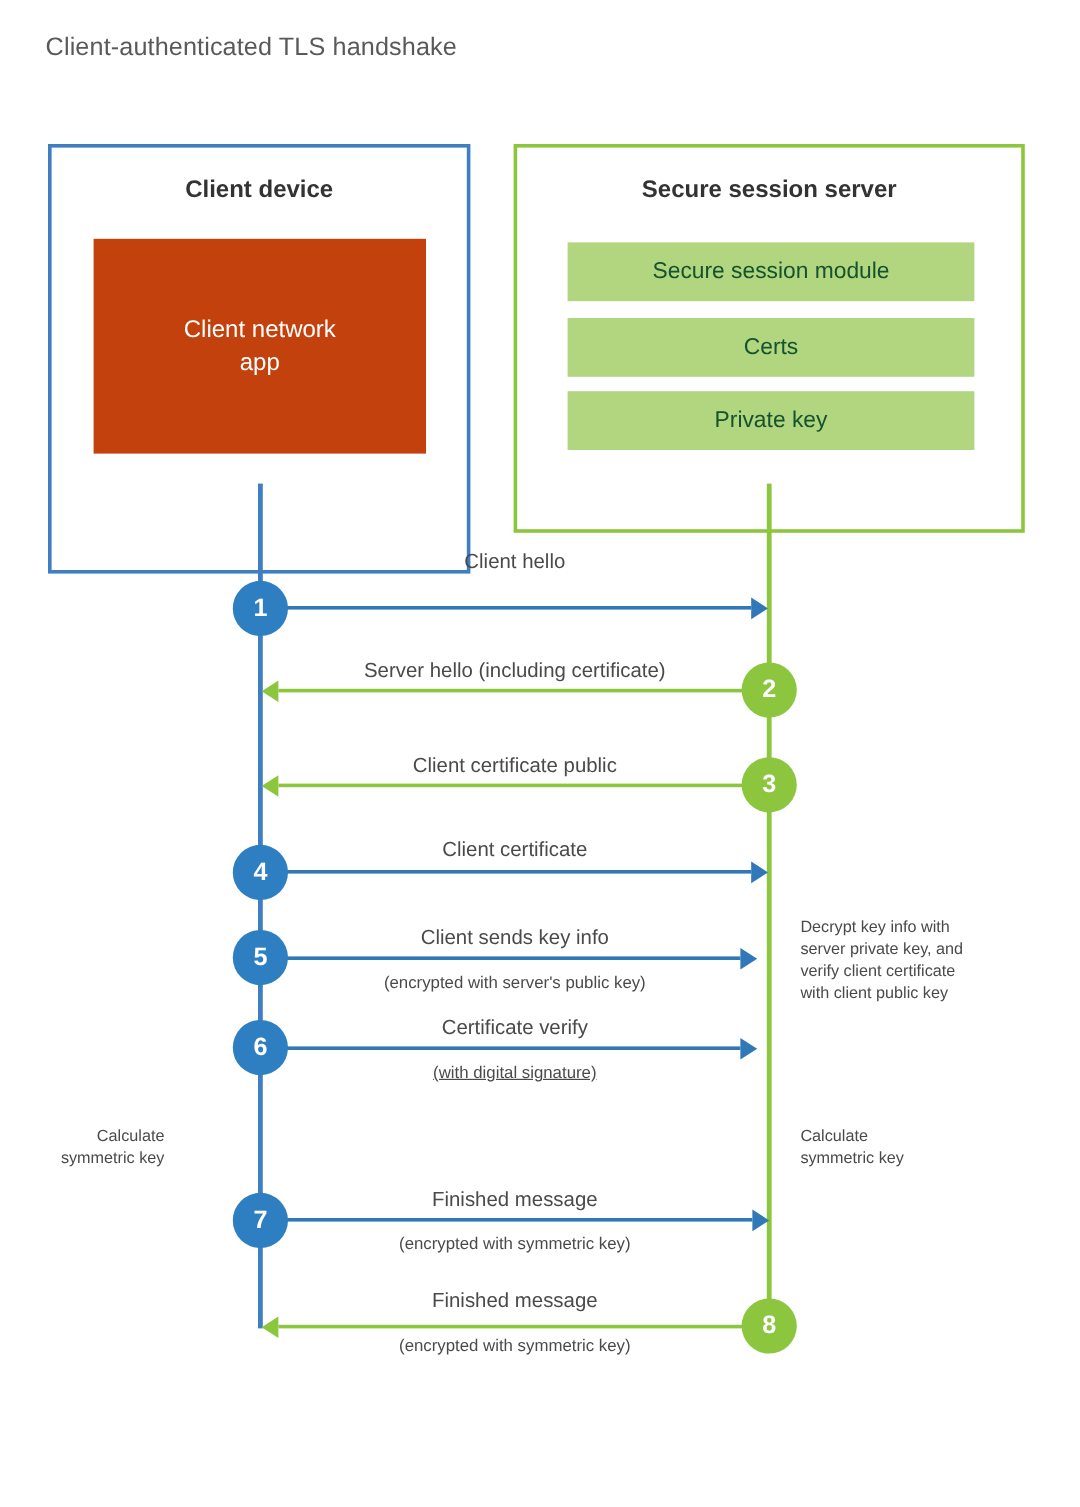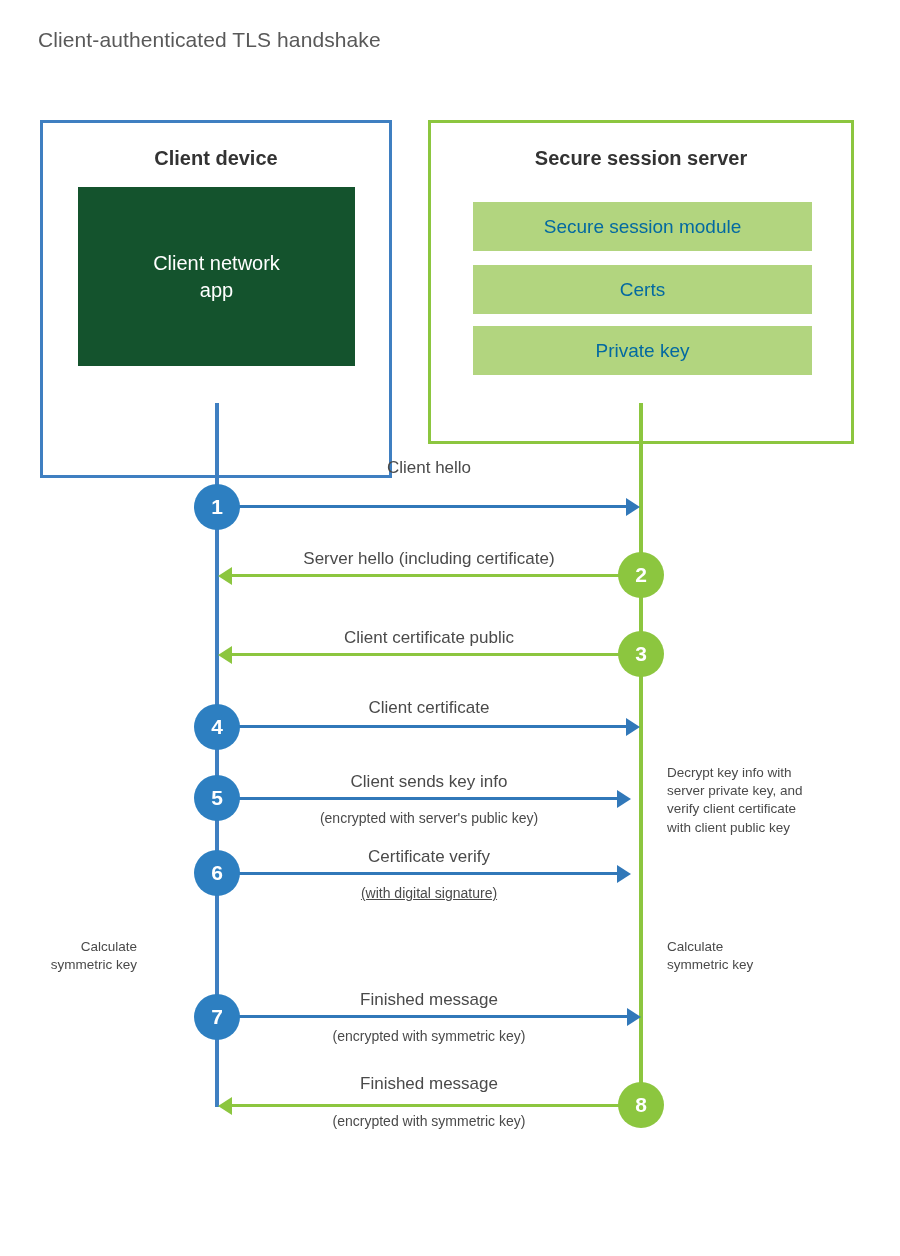--- a/index.html
+++ b/index.html
@@ -62,40 +62,40 @@
     text-align: center;
     font-size: 20px;
     font-weight: bold;
     color: #333333;
   }
 
   
   #client-app-block {
     position: absolute;
     left: 35px;
-    top: 64px;
+    top: 76px;
     width: 277px;
     height: 179px;
-    background: #14532d;
+    background: #c2410c;
     color: #ffffff;
     font-size: 20px;
     display: flex;
     align-items: center;
     justify-content: center;
     text-align: center;
     line-height: 1.35;
     white-space: pre-line;
   }
   .server-block {
     position: absolute;
     left: 42px;
     width: 339px;
     height: 49px;
     background: #b2d57f;
-    color: #0369a1;
+    color: #14532d;
     font-size: 19px;
     display: flex;
     align-items: center;
     justify-content: center;
     text-align: center;
   }
   #server-block-0 { top: 79px; }
   #server-block-1 { top: 142px; }
   #server-block-2 { top: 203px; }
 

